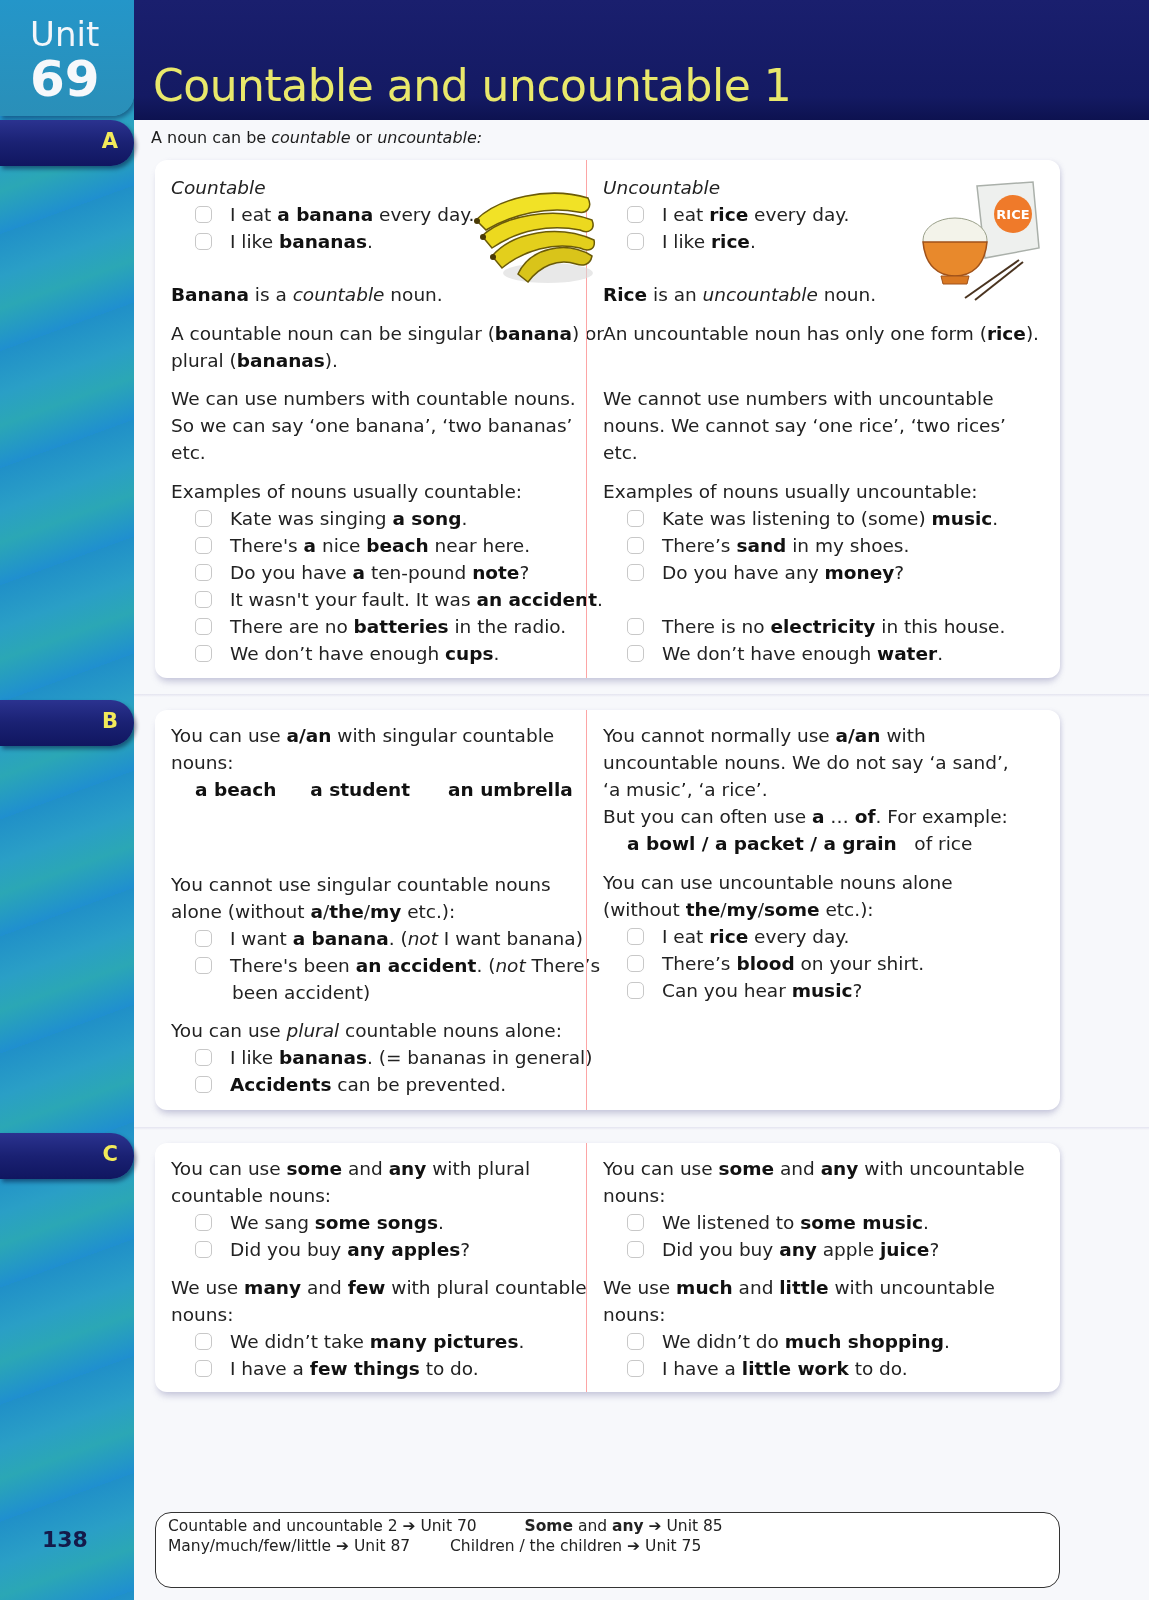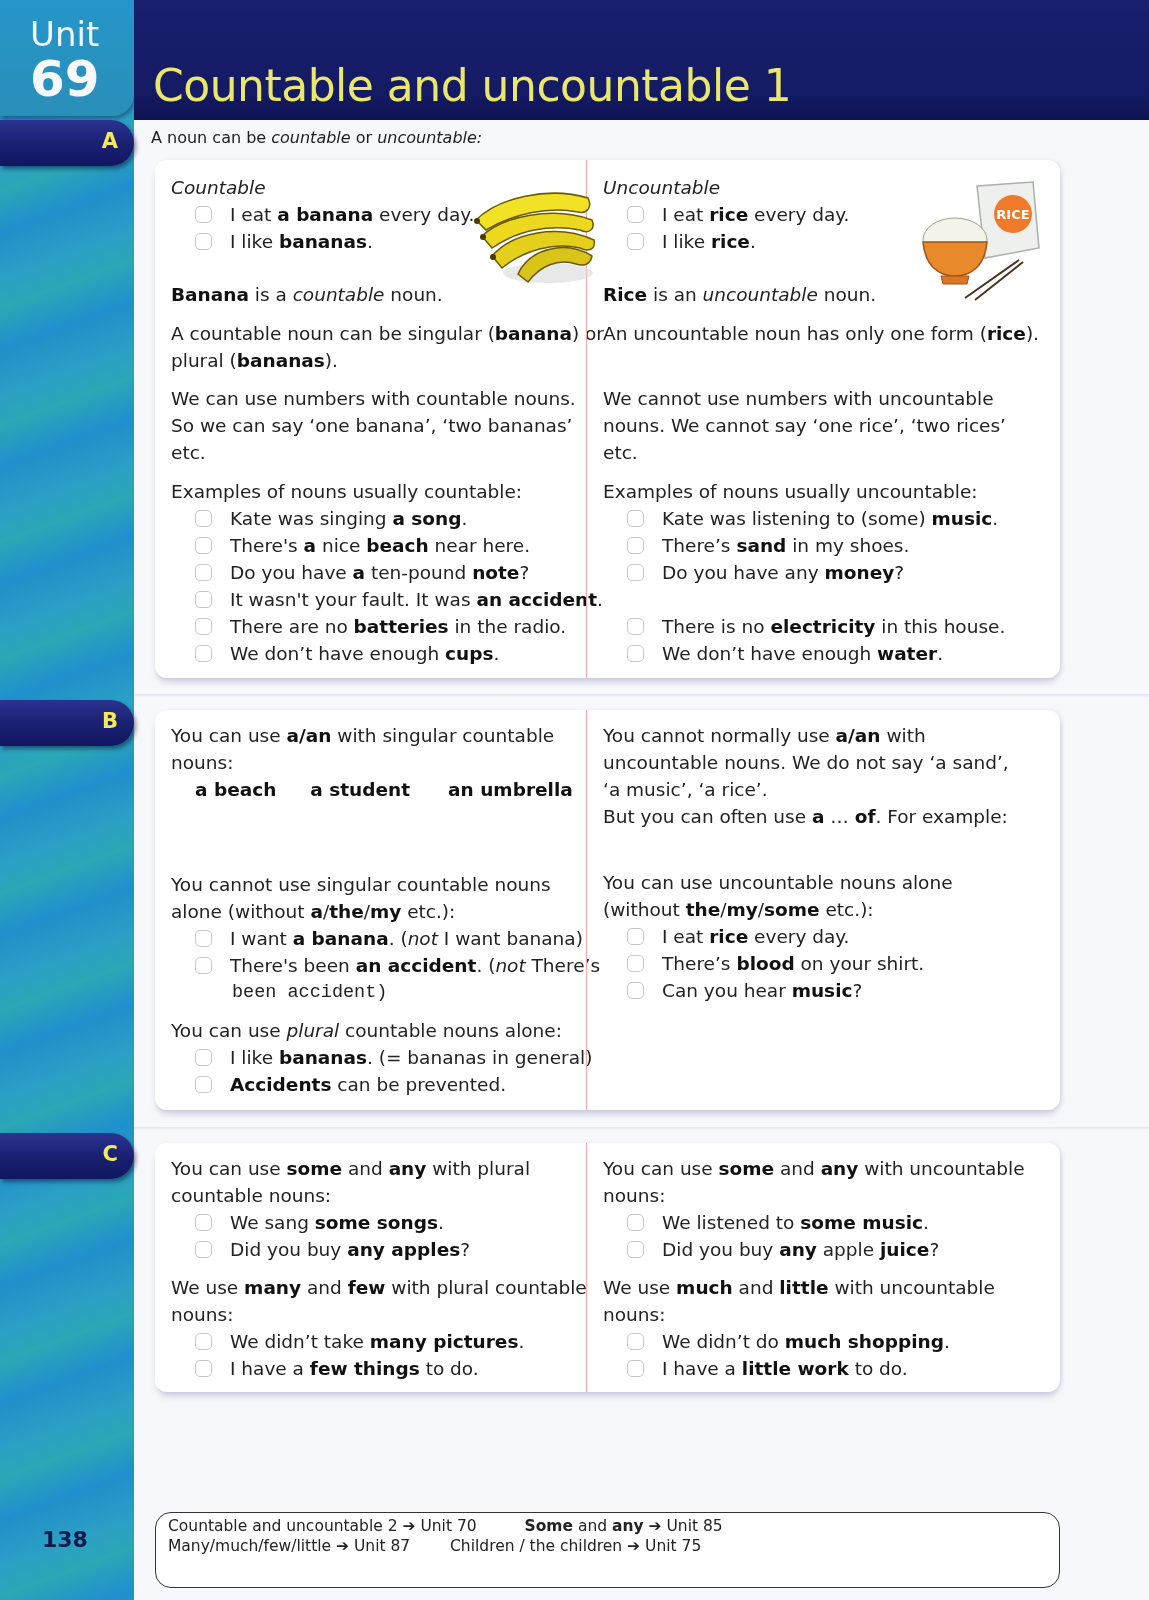--- a/index.html
+++ b/index.html
@@ -20,21 +20,21 @@
   .card{position:absolute;left:155px;width:905px;background:#fff;border-radius:12px;
     box-shadow:0 6px 6px -2px rgba(120,120,170,.35), 3px 0 5px -2px rgba(120,120,170,.25);}
   .col{position:absolute;top:0;bottom:0;}
   .col.left{left:0;width:452px;}
   .col.right{left:431px;right:0;border-left:1px solid #fca5a5;}
   .sep{position:absolute;left:134px;width:1015px;height:3px;background:linear-gradient(180deg,#e4e4f0,#f7f8fb);}
   .p{position:absolute;font-size:18.5px;line-height:27px;color:#222;white-space:nowrap;}
   .p b{font-weight:bold;color:#111;}
   .cb{display:inline-block;width:15px;height:15px;border:1.5px solid #c8c8c8;border-radius:5px;vertical-align:-2px;margin-right:18px;background:#fff;}
   .ex{padding-left:24px;}
-  .ex-hang{padding-left:61px;font-family:Liberation Mono, monospace;}
+  .ex-hang{padding-left:61px;}
   .footer-box{position:absolute;left:155px;top:1512px;width:903px;height:74px;border:1.5px solid #333;border-radius:16px;background:#fff;}
   .footer-line{position:absolute;left:12px;font-size:15.5px;color:#222;white-space:nowrap;}
   .page-num{position:absolute;left:42px;top:1527px;font-size:22px;font-weight:bold;color:#141a4a;}
   .banana{position:absolute;left:468px;top:178px;width:132px;height:112px;}
   .rice{position:absolute;left:915px;top:178px;width:130px;height:125px;}
 </style>
 </head>
 <body>
 
 <div class="sidebar"></div>
@@ -145,20 +145,21 @@
     <div class="p" style="left:16px;top:307px"><span>You can use </span><i>plural</i><span> countable nouns alone:</span></div>
     <div class="p ex" style="left:16px;top:334px"><span class="cb"></span><span>I like </span><b>bananas</b><span>.   (= bananas in general)</span></div>
     <div class="p ex" style="left:16px;top:361px"><span class="cb"></span><span></span><b>Accidents</b><span> can be prevented.</span></div>
   </div>
 
   <div class="col right">
     <div class="p" style="left:16px;top:12px"><span>You cannot normally use </span><b>a/an</b><span> with</span></div>
     <div class="p" style="left:16px;top:39px">uncountable nouns.  We do not say ‘a sand’,</div>
     <div class="p" style="left:16px;top:66px">‘a music’, ‘a rice’.</div>
     <div class="p" style="left:16px;top:93px"><span>But you can often use </span><b>a</b><span> … </span><b>of</b><span>.  For example:</span></div>
+    <div class="p" style="left:40px;top:120px"><b>a bowl / a packet / a grain</b><span style="white-space:pre">   of rice</span></div>
 
     <div class="p" style="left:16px;top:159px">You can use uncountable nouns alone</div>
     <div class="p" style="left:16px;top:186px"><span>(without </span><b>the</b><span>/</span><b>my</b><span>/</span><b>some</b><span> etc.):</span></div>
     <div class="p ex" style="left:16px;top:213px"><span class="cb"></span><span>I eat </span><b>rice</b><span> every day.</span></div>
     <div class="p ex" style="left:16px;top:240px"><span class="cb"></span><span>There’s </span><b>blood</b><span> on your shirt.</span></div>
     <div class="p ex" style="left:16px;top:267px"><span class="cb"></span><span>Can you hear </span><b>music</b><span>?</span></div>
   </div>
 </div>
 
 <div class="sep" style="top:1127px"></div>

